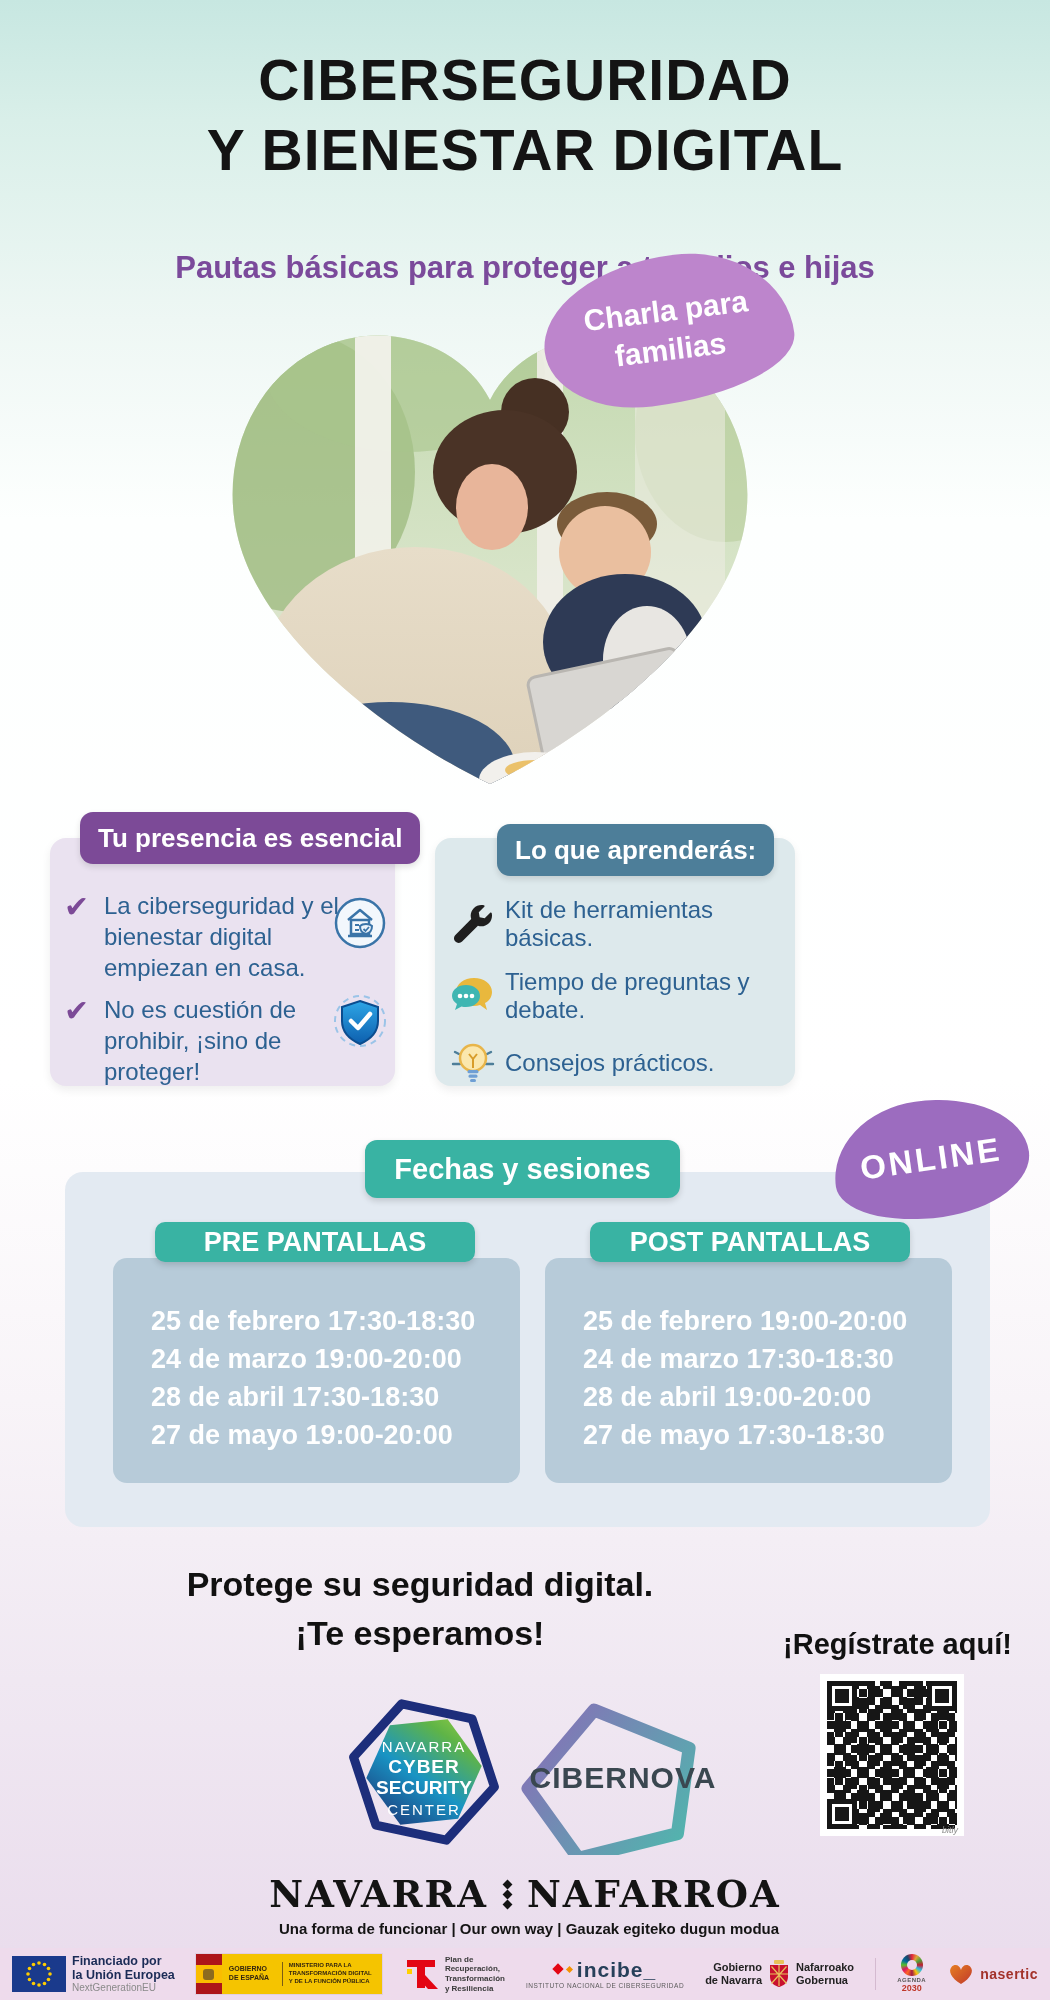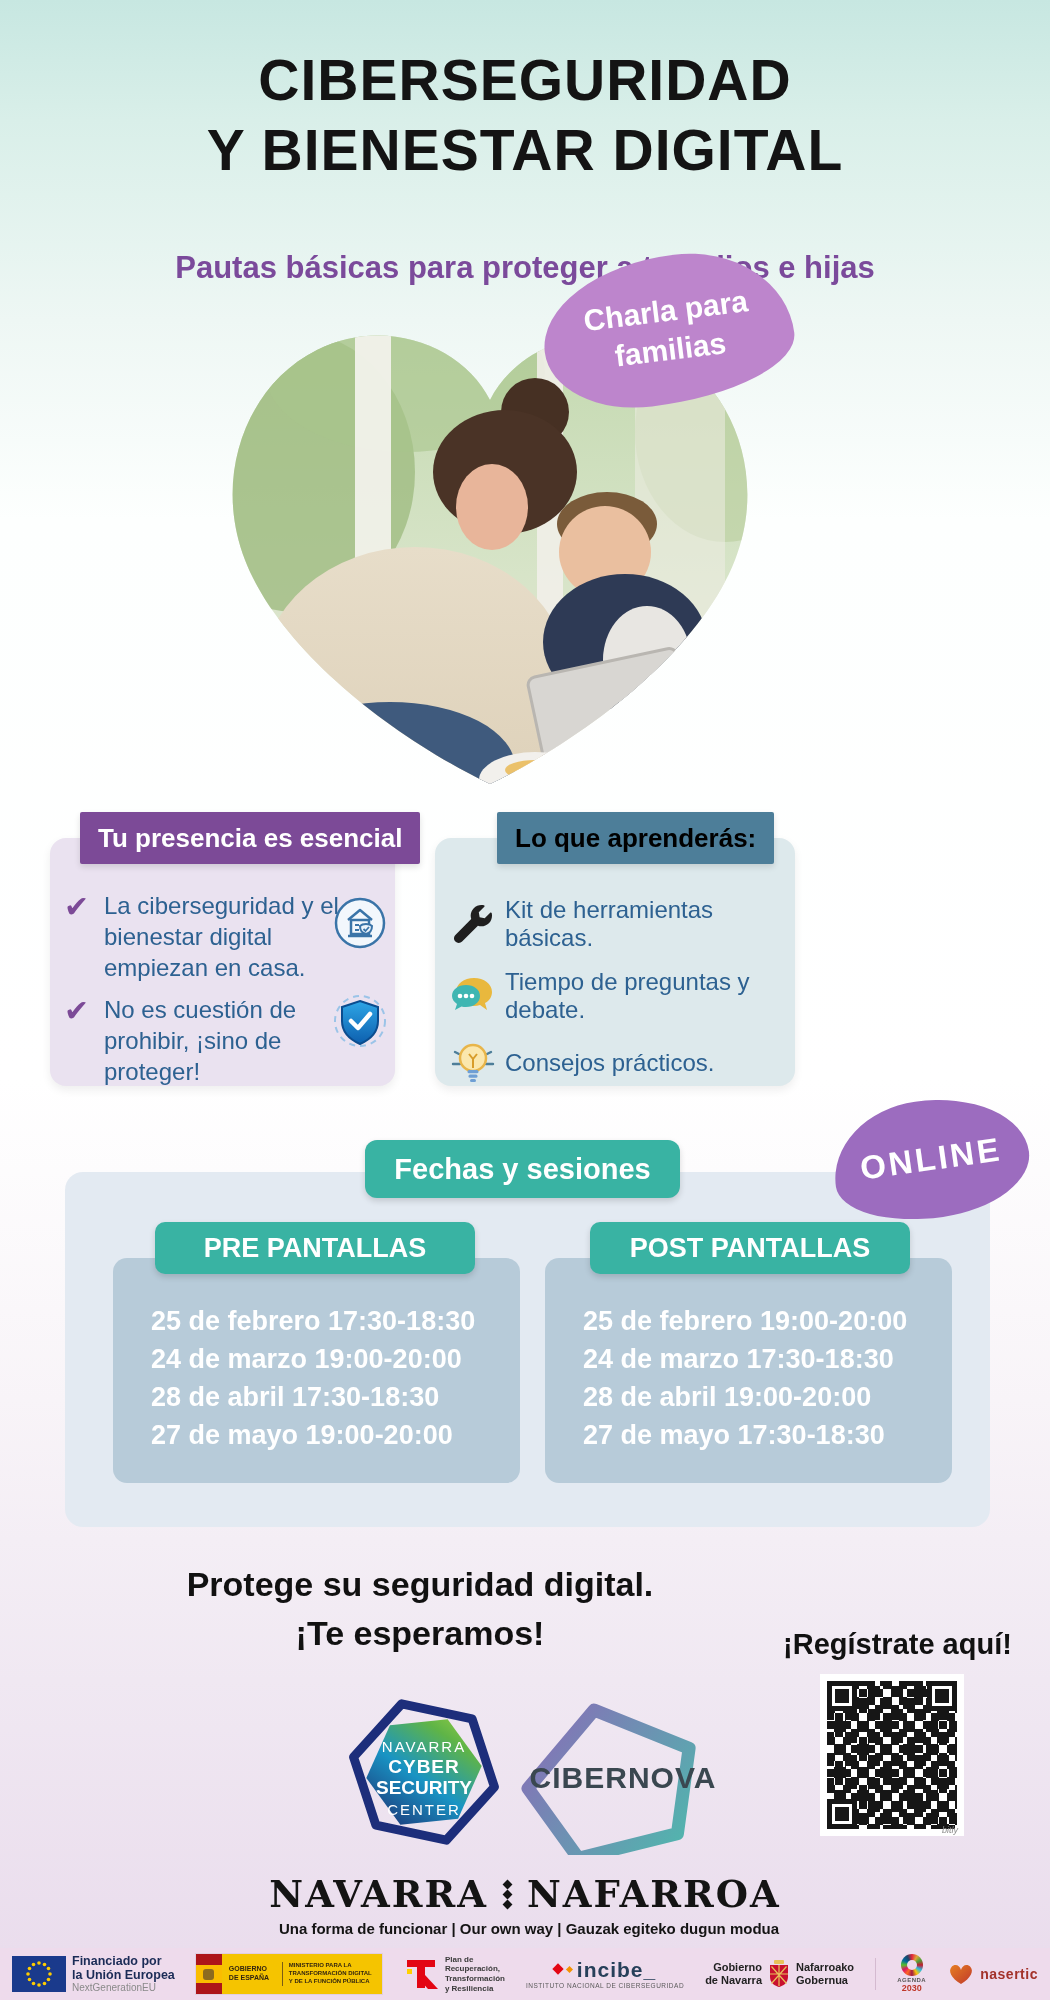--- a/index.html
+++ b/index.html
@@ -12,41 +12,41 @@
   .subtitle{position:absolute;top:250px;left:0;width:100%;text-align:center;font-size:31px;font-weight:700;color:#7b4a9b;}
   
   .hero-photo{position:absolute;left:205px;top:312px;z-index:1;}
   .blob{display:flex;flex-direction:column;align-items:center;justify-content:center;color:#fff;font-weight:800;}
   .blob-charla{position:absolute;left:543px;top:256px;width:250px;height:148px;background:#bd85cc;
     border-radius:56% 44% 60% 40% / 55% 62% 38% 45%;transform:rotate(-7deg);font-size:30px;line-height:1.3;z-index:3;}
   
   .card{position:absolute;border-radius:16px;box-shadow:0 4px 10px rgba(0,0,0,.07);}
   .card-presence{left:50px;top:838px;width:345px;height:248px;background:#eae2f0;}
   .card-learn{left:435px;top:838px;width:360px;height:248px;background:#dde9ec;}
-  .card-header{position:absolute;top:-26px;height:52px;border-radius:2px;display:flex;align-items:center;justify-content:center;
+  .card-header{position:absolute;top:-26px;height:52px;border-radius:13px;display:flex;align-items:center;justify-content:center;
     color:#fff;font-weight:800;font-size:26px;padding:0 18px;white-space:nowrap;box-shadow:0 3px 6px rgba(0,0,0,.12);}
   .card-presence .card-header{left:30px;background:#7c4a97;}
-  .card-learn .card-header{left:62px;background:#4d7e99;color:#000000;}
+  .card-learn .card-header{left:62px;background:#4d7e99;color:#ffffff;margin-top:12px;}
   .presence-list{position:absolute;top:52px;left:14px;right:8px;}
   .presence-item{display:flex;gap:4px;margin-bottom:10px;color:#2d6191;font-size:24px;line-height:1.3;}
   .check{color:#7c4a97;font-size:30px;font-weight:900;flex:0 0 36px;line-height:1.1;}
   .presence-item .txt{max-width:246px;}
   .icon-abs{position:absolute;}
   .icon-home-pos{right:8px;top:58px;}
   .icon-shield-pos{right:8px;top:156px;}
   .learn-list{position:absolute;top:58px;left:14px;right:6px;display:flex;flex-direction:column;gap:16px;}
   .learn-item{display:flex;align-items:center;gap:8px;color:#2d6191;font-size:24px;}
   .learn-item .ic{flex:0 0 48px;display:flex;justify-content:center;}
   
   .sessions-panel{position:absolute;left:65px;top:1172px;width:925px;height:355px;background:#e3eaf2;border-radius:18px;z-index:1;}
   .badge-fechas{position:absolute;left:365px;top:1140px;width:315px;height:58px;background:#39b3a3;border-radius:12px;
     color:#fff;font-size:29px;font-weight:800;display:flex;align-items:center;justify-content:center;z-index:2;box-shadow:0 3px 6px rgba(0,0,0,.15);}
   .blob-online{position:absolute;left:833px;top:1100px;width:196px;height:118px;background:#9c6cbf;
     border-radius:46% 54% 48% 52% / 62% 55% 45% 38%;transform:rotate(-8deg);font-size:33px;font-weight:900;letter-spacing:3px;z-index:2;}
-  .sched-badge{position:absolute;height:52px;width:320px;background:#39b3a3;border-radius:10px;color:#fff;font-weight:800;font-size:27px;
+  .sched-badge{position:absolute;height:40px;width:320px;background:#39b3a3;border-radius:10px;color:#fff;font-weight:800;font-size:27px;
     display:flex;align-items:center;justify-content:center;z-index:3;box-shadow:0 3px 6px rgba(0,0,0,.15);}
   .sched-badge.pre{left:90px;top:50px;}
   .sched-badge.post{left:525px;top:50px;}
   .sched-card{position:absolute;top:86px;width:407px;height:225px;background:#b7cbd9;border-radius:14px;z-index:2;
     padding:44px 0 0 38px;box-sizing:border-box;}
   .sched-card.pre{left:48px;}
   .sched-card.post{left:480px;}
   .sched-line{color:#fff;font-size:27px;font-weight:800;line-height:38px;}
   
   .closing{position:absolute;left:95px;top:1560px;width:650px;text-align:center;font-size:34px;font-weight:900;color:#111;line-height:1.45;}

